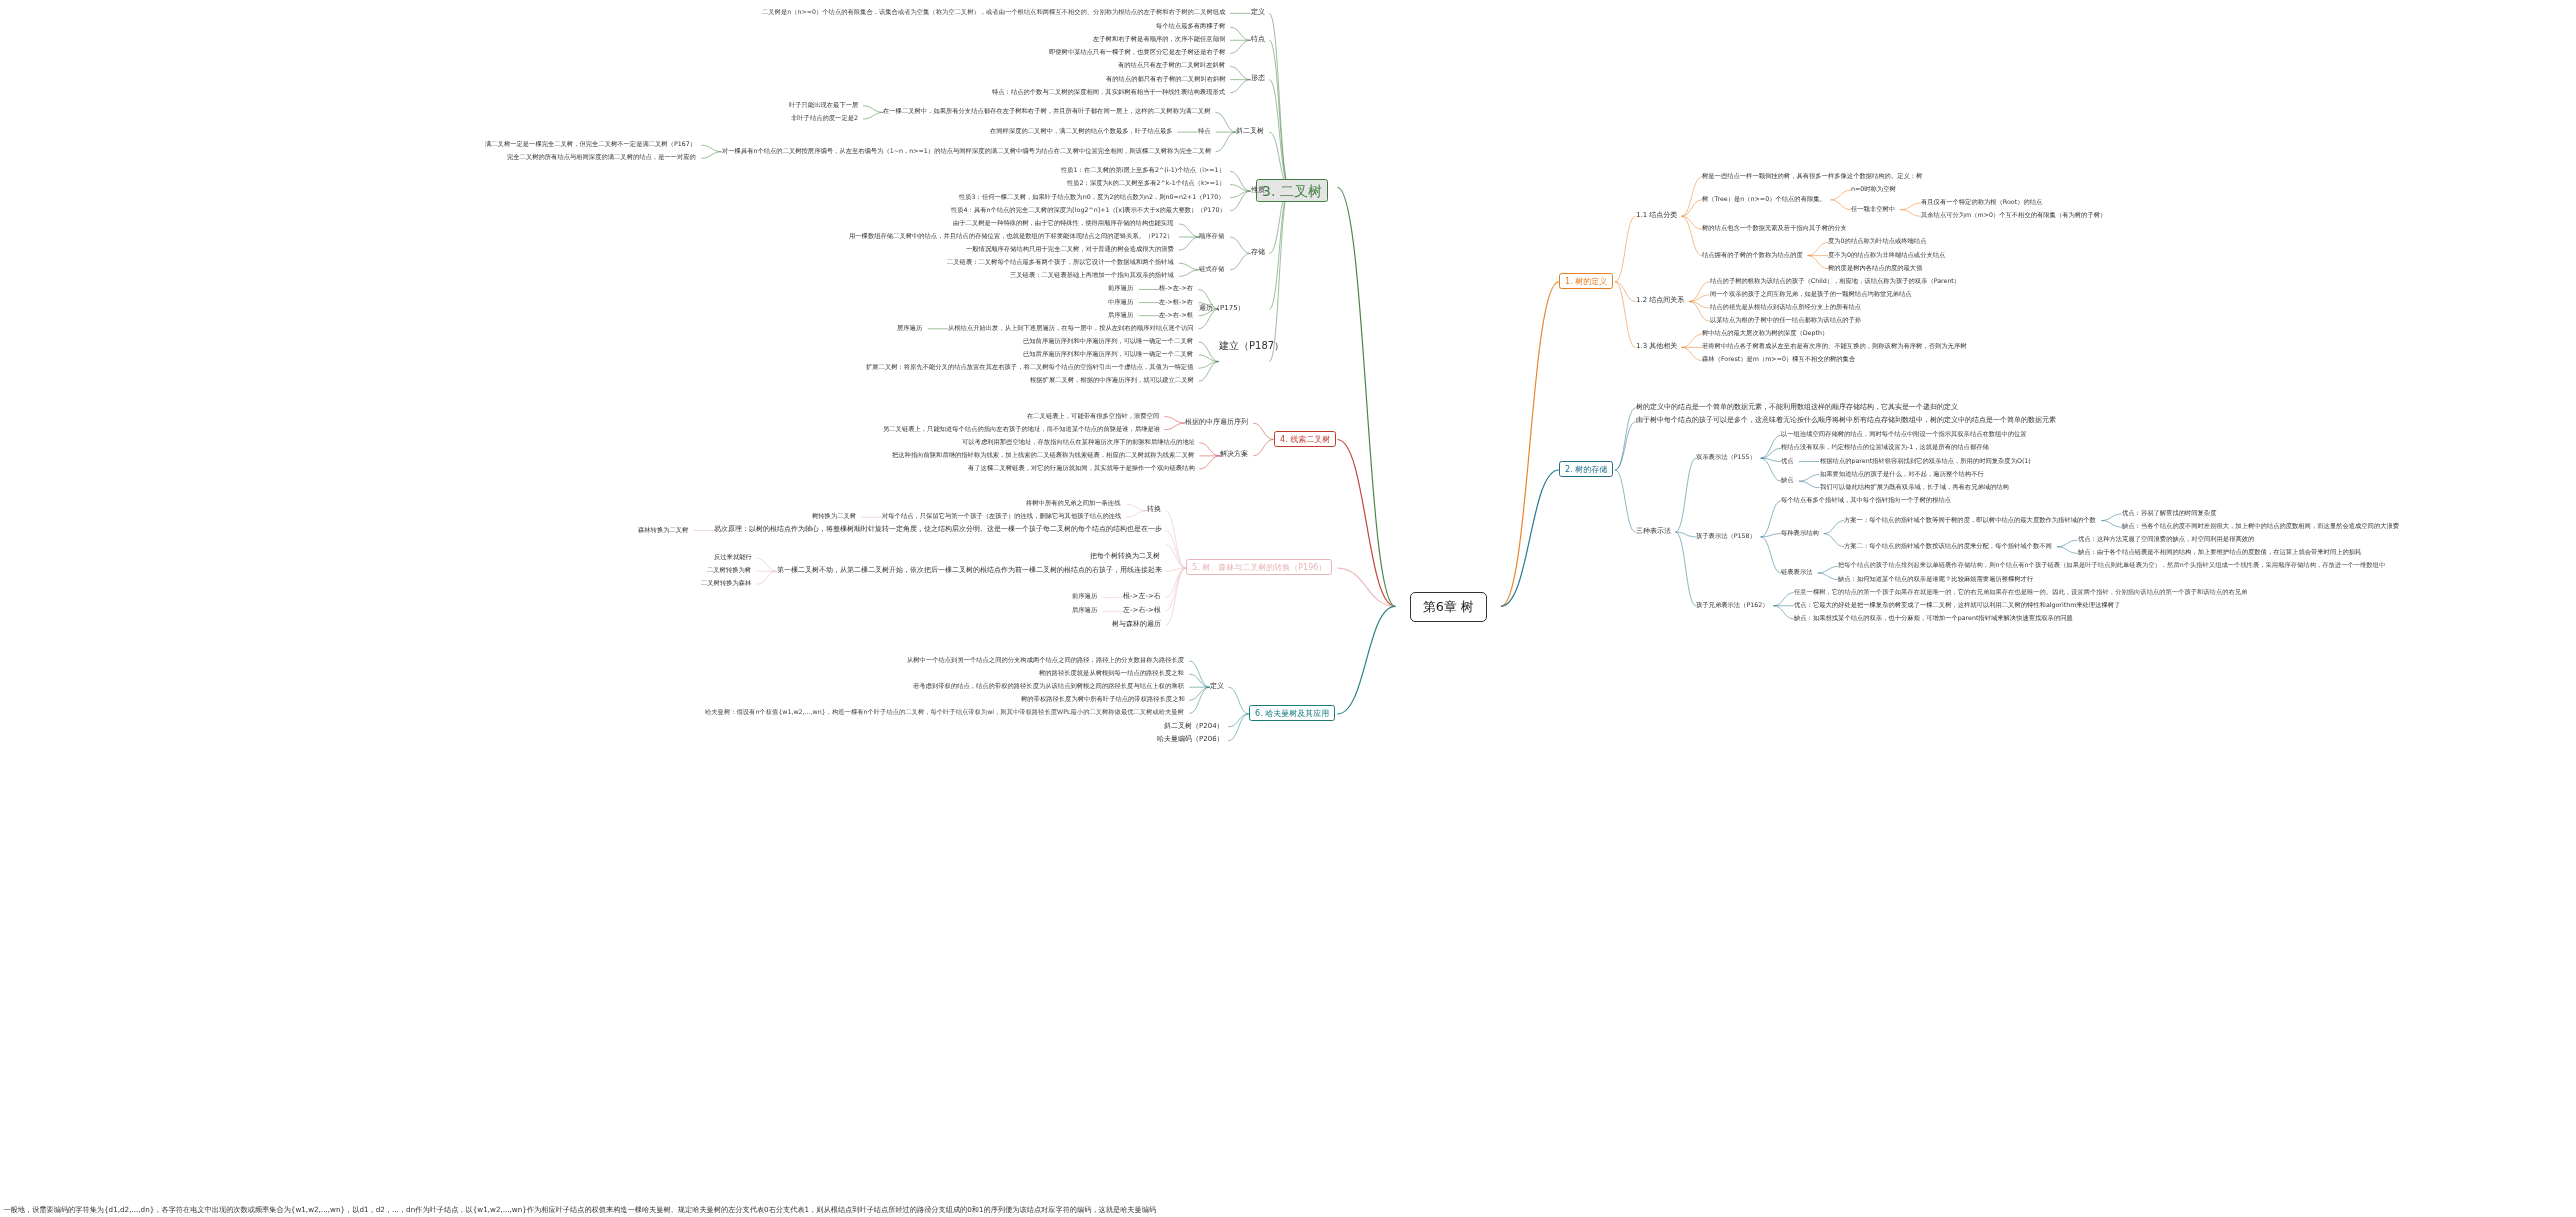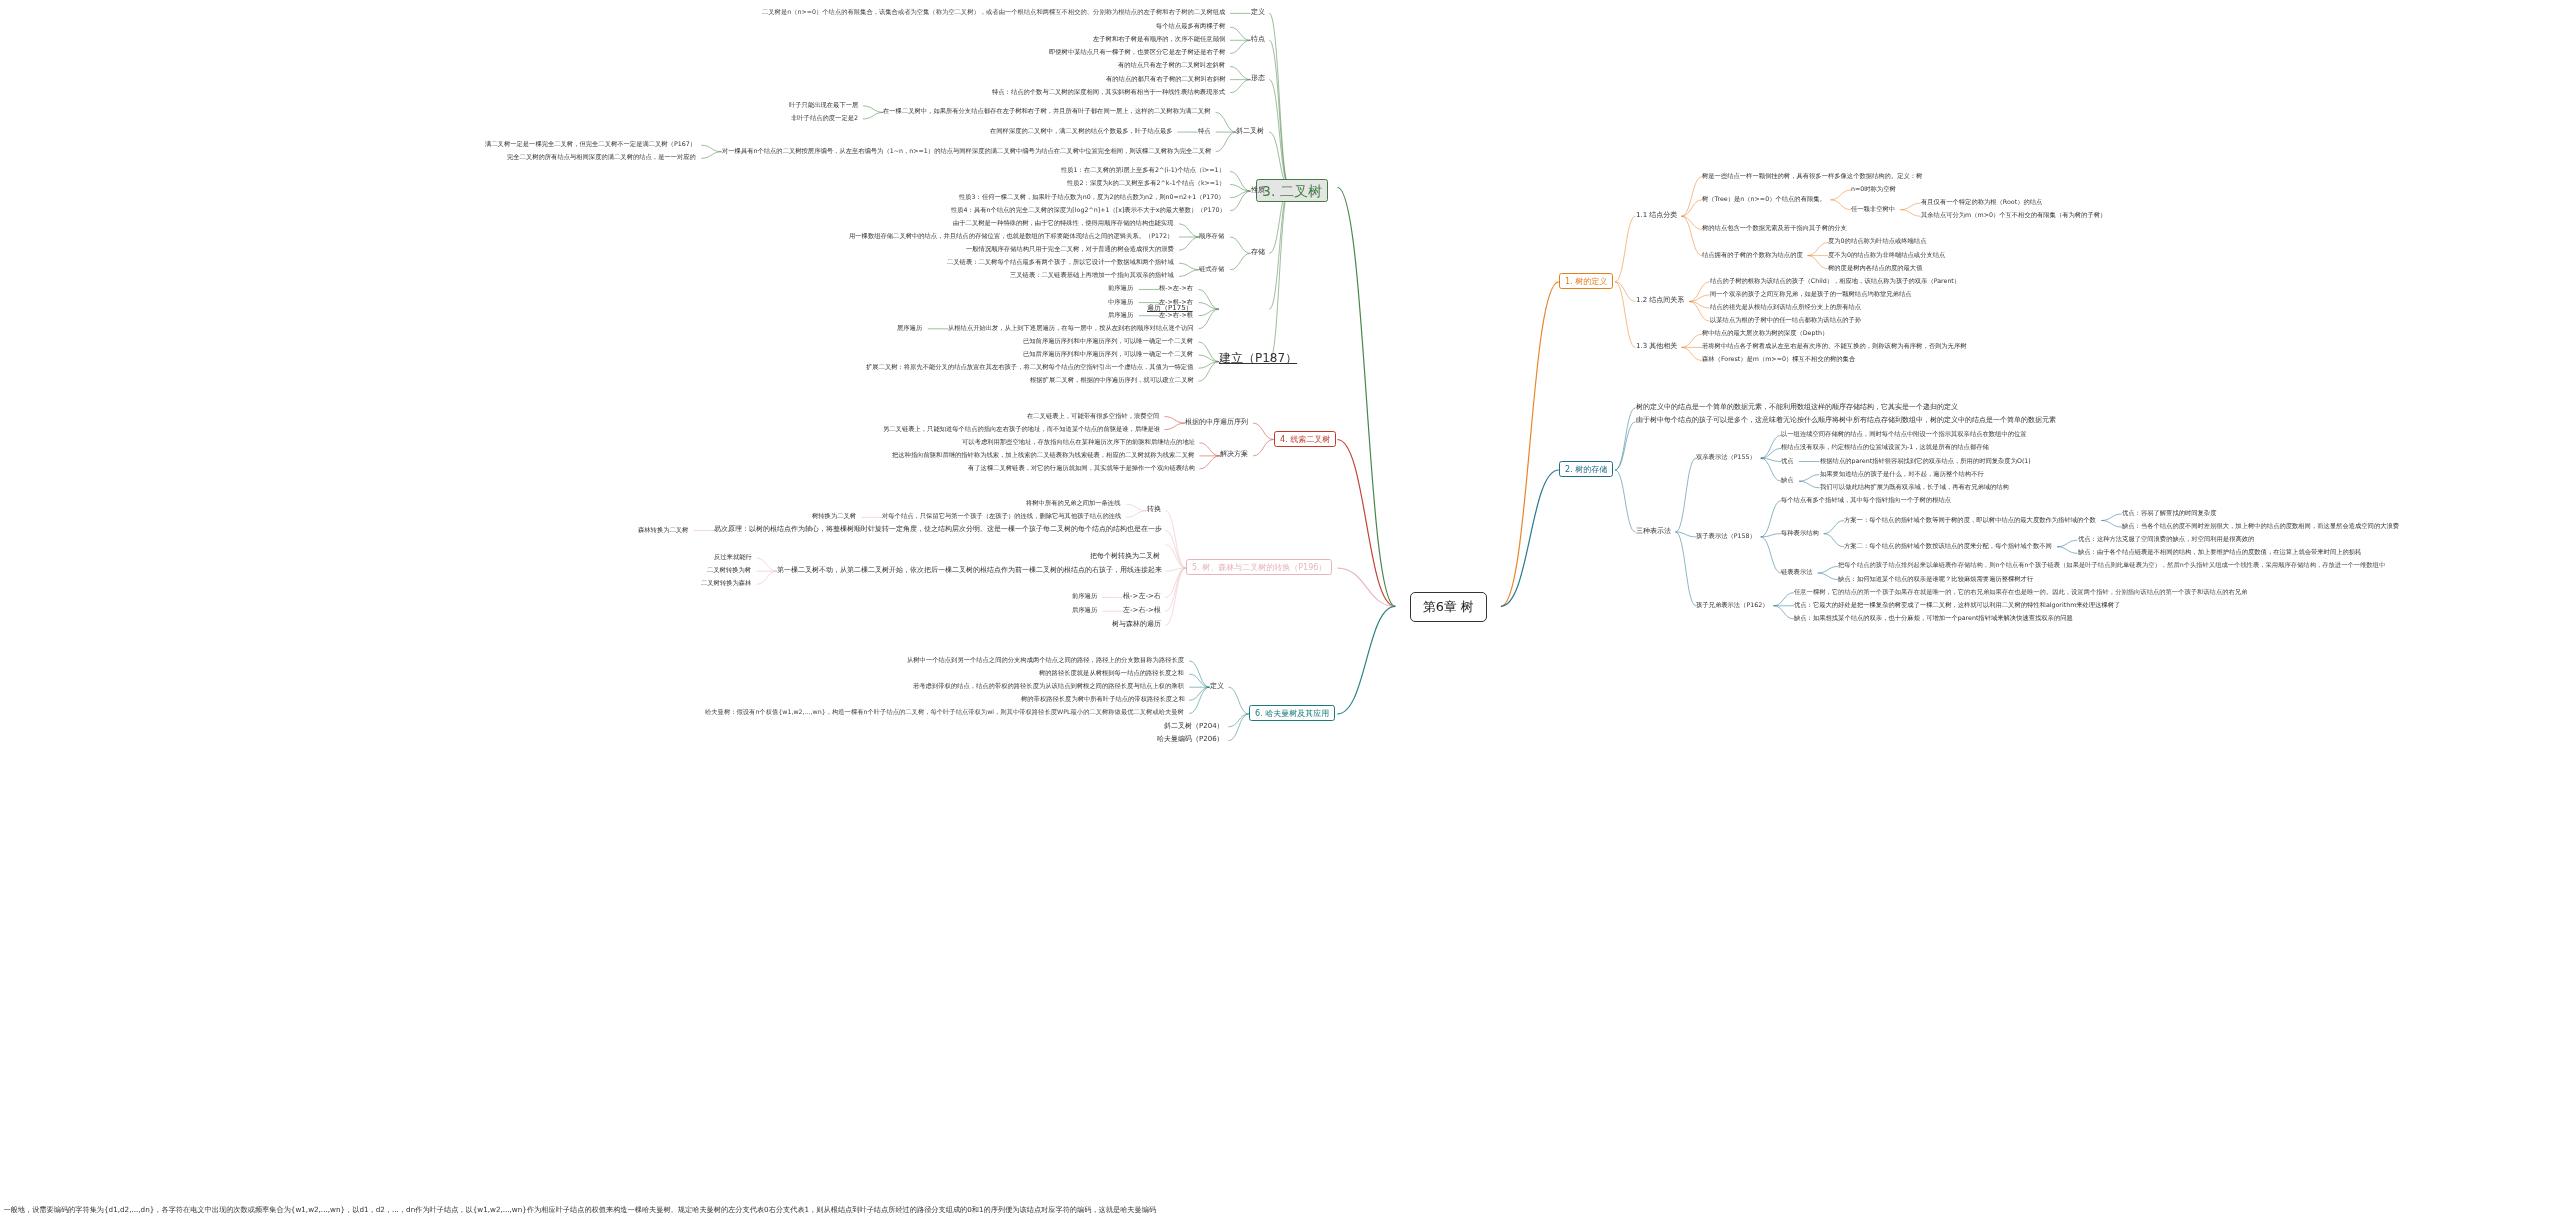--- a/index.html
+++ b/index.html
@@ -228,30 +228,30 @@
       <div class="node" style="font-size: 6.3px; color: rgb(51, 51, 51); left: 959px; top: 193px;">性质3：任何一棵二叉树，如果叶子结点数为n0，度为2的结点数为n2，则n0=n2+1（P170）</div>
       <div class="node" style="font-size: 6.3px; color: rgb(51, 51, 51); left: 951px; top: 206px;">性质4：具有n个结点的完全二叉树的深度为[log2^n]+1（[x]表示不大于x的最大整数）（P170）</div>
       <div class="node" style="font-size: 7px; color: rgb(51, 51, 51); left: 1251px; top: 248px;">存储</div>
       <div class="node" style="font-size: 6.3px; color: rgb(51, 51, 51); left: 1199px; top: 232px;">顺序存储</div>
       <div class="node" style="font-size: 6.3px; color: rgb(51, 51, 51); left: 953px; top: 219px;">由于二叉树是一种特殊的树，由于它的特殊性，使得用顺序存储的结构也能实现</div>
       <div class="node" style="font-size: 6.3px; color: rgb(51, 51, 51); left: 849px; top: 232px;">用一棵数组存储二叉树中的结点，并且结点的存储位置，也就是数组的下标要能体现结点之间的逻辑关系。（P172）</div>
       <div class="node" style="font-size: 6.3px; color: rgb(51, 51, 51); left: 966px; top: 245px;">一般情况顺序存储结构只用于完全二叉树，对于普通的树会造成很大的浪费</div>
       <div class="node" style="font-size: 6.3px; color: rgb(51, 51, 51); left: 1199px; top: 265px;">链式存储</div>
       <div class="node" style="font-size: 6.3px; color: rgb(51, 51, 51); left: 947px; top: 258px;">二叉链表：二叉树每个结点最多有两个孩子，所以它设计一个数据域和两个指针域</div>
       <div class="node" style="font-size: 6.3px; color: rgb(51, 51, 51); left: 1010px; top: 271px;">三叉链表：二叉链表基础上再增加一个指向其双亲的指针域</div>
-      <div class="node" style="font-size: 7px; color: rgb(51, 51, 51); left: 1147px; top: 304px; text-decoration: underline;">遍历（P175）</div>
+      <div class="node" style="font-size: 7px; color: rgb(51, 51, 51); left: 1199px; top: 304px;">遍历（P175）</div>
       <div class="node" style="font-size: 6.3px; color: rgb(51, 51, 51); left: 1159px; top: 284px;">根-&gt;左-&gt;右</div>
       <div class="node" style="font-size: 6.3px; color: rgb(51, 51, 51); left: 1108px; top: 284px;">前序遍历</div>
       <div class="node" style="font-size: 6.3px; color: rgb(51, 51, 51); left: 1159px; top: 298px;">左-&gt;根-&gt;右</div>
       <div class="node" style="font-size: 6.3px; color: rgb(51, 51, 51); left: 1108px; top: 298px;">中序遍历</div>
       <div class="node" style="font-size: 6.3px; color: rgb(51, 51, 51); left: 1159px; top: 311px;">左-&gt;右-&gt;根</div>
       <div class="node" style="font-size: 6.3px; color: rgb(51, 51, 51); left: 1108px; top: 311px;">后序遍历</div>
       <div class="node" style="font-size: 6.3px; color: rgb(51, 51, 51); left: 948px; top: 324px;">从根结点开始出发，从上到下逐层遍历，在每一层中，按从左到右的顺序对结点逐个访问</div>
       <div class="node" style="font-size: 6.3px; color: rgb(51, 51, 51); left: 897px; top: 324px;">层序遍历</div>
-      <div class="node" style="font-size: 12px; color: rgb(51, 51, 51); left: 1219px; top: 352px; text-decoration: underline;">建立（P187）</div>
+      <div class="node" style="font-size: 10px; color: rgb(51, 51, 51); left: 1219px; top: 340px;">建立（P187）</div>
       <div class="node" style="font-size: 6.3px; color: rgb(51, 51, 51); left: 1023px; top: 337px;">已知前序遍历序列和中序遍历序列，可以唯一确定一个二叉树</div>
       <div class="node" style="font-size: 6.3px; color: rgb(51, 51, 51); left: 1023px; top: 350px;">已知后序遍历序列和中序遍历序列，可以唯一确定一个二叉树</div>
       <div class="node" style="font-size: 6.3px; color: rgb(51, 51, 51); left: 866px; top: 363px;">扩展二叉树：将原先不能分叉的结点放置在其左右孩子，将二叉树每个结点的空指针引出一个虚结点，其值为一特定值</div>
       <div class="node" style="font-size: 6.3px; color: rgb(51, 51, 51); left: 1030px; top: 376px;">根据扩展二叉树，根据的中序遍历序列，就可以建立二叉树</div>
       <div class="node boxed" style="font-size: 8px; color: rgb(192, 57, 43); border-color: rgb(192, 57, 43); padding: 2.6px 5.1px; background: rgb(255, 255, 255); left: 1274px; top: 431px;">4. 线索二叉树</div>
       <div class="node" style="font-size: 7px; color: rgb(51, 51, 51); left: 1185px; top: 418px;">根据的中序遍历序列</div>
       <div class="node" style="font-size: 6.3px; color: rgb(51, 51, 51); left: 1027px; top: 412px;">在二叉链表上，可能带有很多空指针，浪费空间</div>
       <div class="node" style="font-size: 6.3px; color: rgb(51, 51, 51); left: 883px; top: 425px;">另二叉链表上，只能知道每个结点的指向左右孩子的地址，而不知道某个结点的前驱是谁，后继是谁</div>
       <div class="node" style="font-size: 7px; color: rgb(51, 51, 51); left: 1220px; top: 450px;">解决方案</div>
       <div class="node" style="font-size: 6.3px; color: rgb(51, 51, 51); left: 962px; top: 438px;">可以考虑利用那些空地址，存放指向结点在某种遍历次序下的前驱和后继结点的地址</div>

